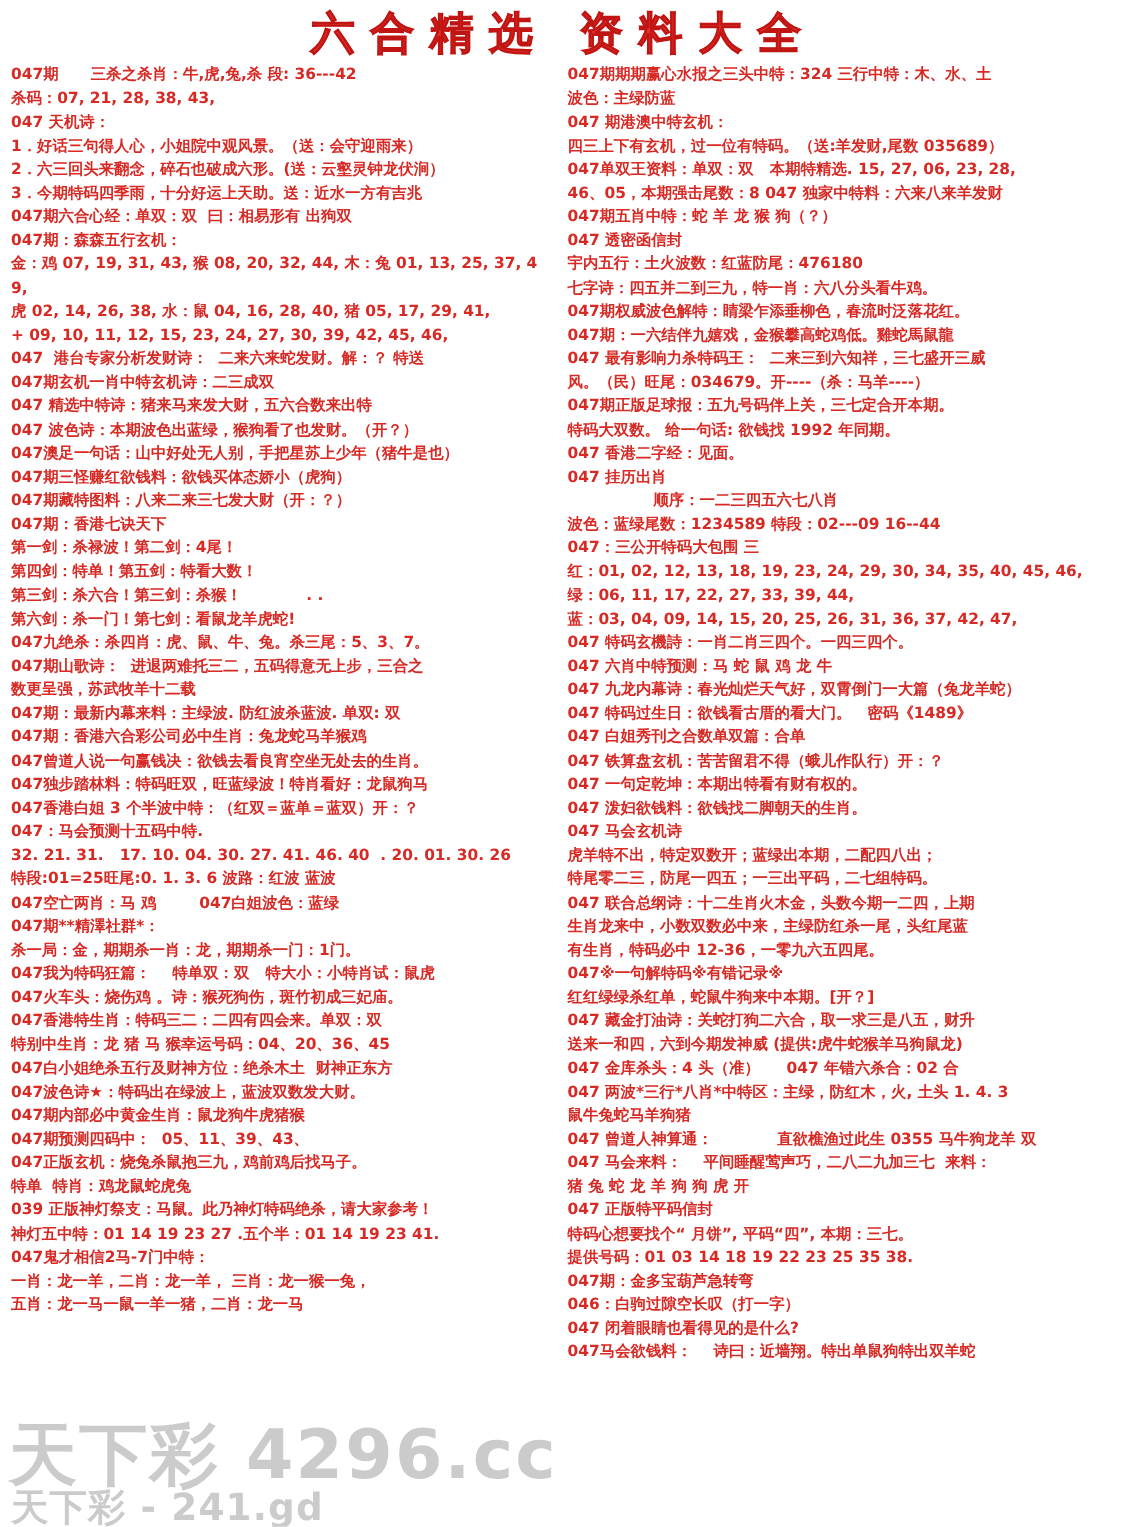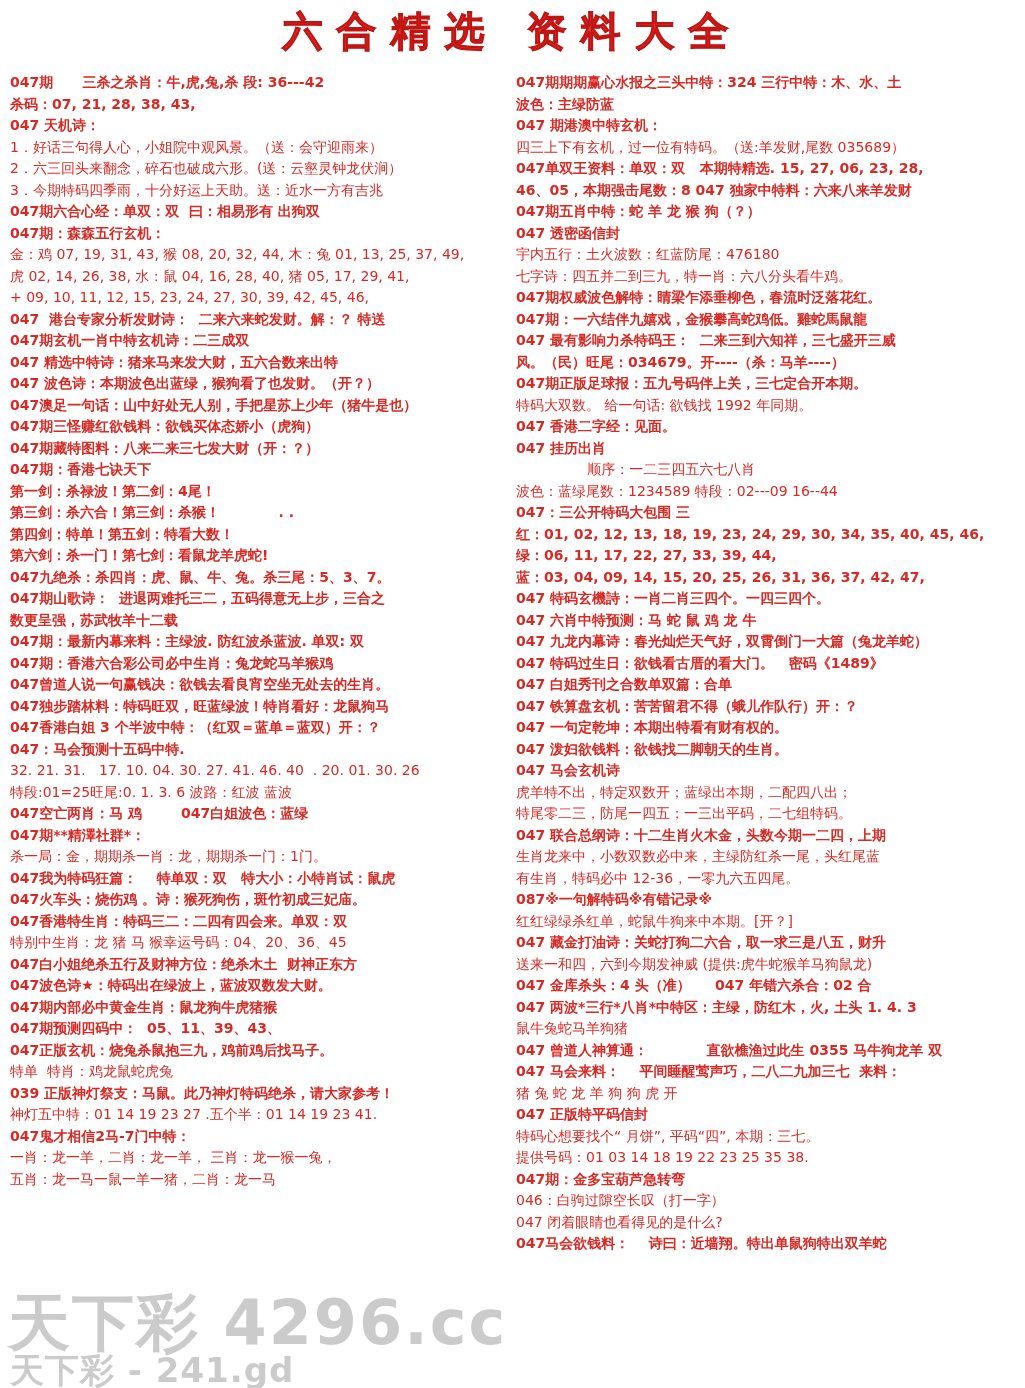--- a/index.html
+++ b/index.html
@@ -16,40 +16,40 @@
     padding:6px 10px 0 10px;
   }
   .title{
     text-align:center;
     font-size:40px;
     font-weight:bold;
     letter-spacing:14px;
     color:#e0322f;
     -webkit-text-stroke:1px #c01512;
     line-height:1.05;
-    margin:4px 0 20px 0;
+    margin:4px 0 6px 0;
     font-family:"DejaVu Sans","Liberation Sans",sans-serif;
   }
   .cols{
     display:flex;
     gap:14px;
     align-items:flex-start;
   }
   .col{
     width:492px;
     font-size:14px;
     line-height:21.5px;
     color:#d72a25;
   }
   .col .ln{
     white-space:pre-wrap;
     word-break:break-all;
   }
   .b{font-weight:bold;}
-  .n{font-weight:normal;}
+  .n{font-weight:bold;}
   .wm{
     position:absolute;
     left:0;top:1280px;
     width:1025px;
     text-align:left;
     pointer-events:none;
   }
   .wm .wm1{
     font-size:62px;
     font-weight:bold;
@@ -91,22 +91,22 @@
         <div class="ln n">+ 09, 10, 11, 12, 15, 23, 24, 27, 30, 39, 42, 45, 46,</div>
         <div class="ln b">047  港台专家分析发财诗：  二来六来蛇发财。解：？ 特送</div>
         <div class="ln b">047期玄机一肖中特玄机诗：二三成双</div>
         <div class="ln b">047 精选中特诗：猪来马来发大财，五六合数来出特</div>
         <div class="ln b">047 波色诗：本期波色出蓝绿，猴狗看了也发财。（开？）</div>
         <div class="ln b">047澳足一句话：山中好处无人别，手把星苏上少年（猪牛是也）</div>
         <div class="ln b">047期三怪赚红欲钱料：欲钱买体态娇小（虎狗）</div>
         <div class="ln b">047期藏特图料：八来二来三七发大财（开：？）</div>
         <div class="ln b">047期：香港七诀天下</div>
         <div class="ln b">第一剑：杀禄波！第二剑：4尾！</div>
+        <div class="ln b">第四剑：特单！第五剑：特看大数！</div>
         <div class="ln b">第三剑：杀六合！第三剑：杀猴！            . .</div>
-        <div class="ln b">第四剑：特单！第五剑：特看大数！</div>
         <div class="ln b">第六剑：杀一门！第七剑：看鼠龙羊虎蛇!</div>
         <div class="ln b">047九绝杀：杀四肖：虎、鼠、牛、兔。杀三尾：5、3、7。</div>
         <div class="ln b">047期山歌诗：  进退两难托三二，五码得意无上步，三合之</div>
         <div class="ln b">数更呈强，苏武牧羊十二载</div>
         <div class="ln b">047期：最新内幕来料：主绿波. 防红波杀蓝波. 单双: 双</div>
         <div class="ln b">047期：香港六合彩公司必中生肖：兔龙蛇马羊猴鸡</div>
         <div class="ln b">047曾道人说一句赢钱决：欲钱去看良宵空坐无处去的生肖。</div>
         <div class="ln b">047独步踏林料：特码旺双，旺蓝绿波！特肖看好：龙鼠狗马</div>
         <div class="ln b">047香港白姐 3 个半波中特：（红双＝蓝单＝蓝双）开：？</div>
         <div class="ln b">047：马会预测十五码中特.</div>
@@ -163,21 +163,21 @@
         <div class="ln b">047 白姐秀刊之合数单双篇：合单</div>
         <div class="ln b">047 铁算盘玄机：苦苦留君不得（蛾儿作队行）开：？</div>
         <div class="ln b">047 一句定乾坤：本期出特看有财有权的。</div>
         <div class="ln b">047 泼妇欲钱料：欲钱找二脚朝天的生肖。</div>
         <div class="ln b">047 马会玄机诗</div>
         <div class="ln n">虎羊特不出，特定双数开；蓝绿出本期，二配四八出；</div>
         <div class="ln n">特尾零二三，防尾一四五；一三出平码，二七组特码。</div>
         <div class="ln b">047 联合总纲诗：十二生肖火木金，头数今期一二四，上期</div>
         <div class="ln n">生肖龙来中，小数双数必中来，主绿防红杀一尾，头红尾蓝</div>
         <div class="ln n">有生肖，特码必中 12-36，一零九六五四尾。</div>
-        <div class="ln b">087※一句解特码※有错记录※</div>
+        <div class="ln b">047※一句解特码※有错记录※</div>
         <div class="ln n">红红绿绿杀红单，蛇鼠牛狗来中本期。[开？]</div>
         <div class="ln b">047 藏金打油诗：关蛇打狗二六合，取一求三是八五，财升</div>
         <div class="ln n">送来一和四，六到今期发神威 (提供:虎牛蛇猴羊马狗鼠龙)</div>
         <div class="ln b">047 金库杀头：4 头（准）     047 年错六杀合：02 合</div>
         <div class="ln b">047 两波*三行*八肖*中特区：主绿，防红木，火, 土头 1. 4. 3</div>
         <div class="ln n">鼠牛兔蛇马羊狗猪</div>
         <div class="ln b">047 曾道人神算通：            直欲樵渔过此生 0355 马牛狗龙羊 双</div>
         <div class="ln b">047 马会来料：    平间睡醒莺声巧，二八二九加三七  来料：</div>
         <div class="ln n">猪 兔 蛇 龙 羊 狗 狗 虎 开</div>
         <div class="ln b">047 正版特平码信封</div>

